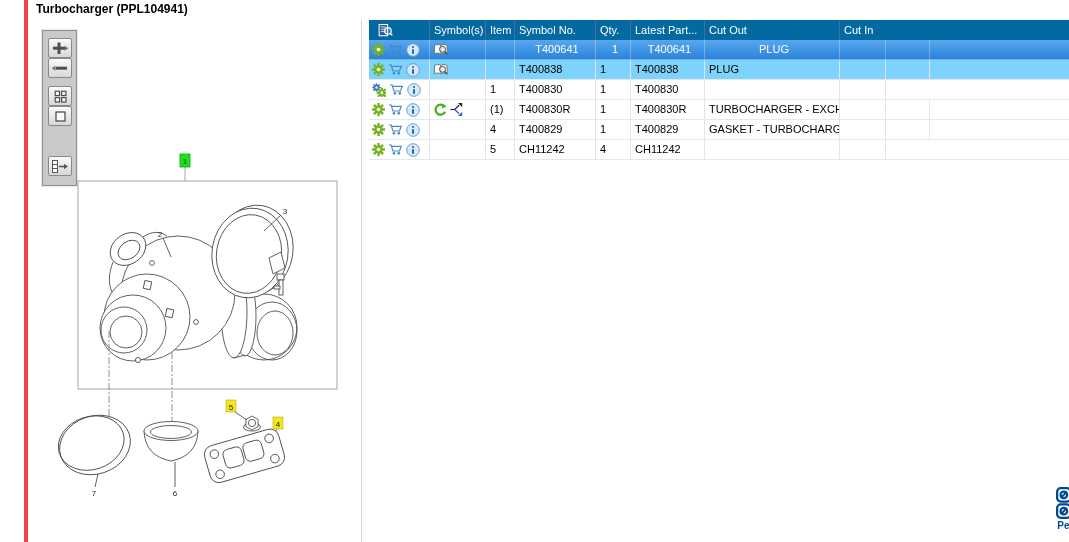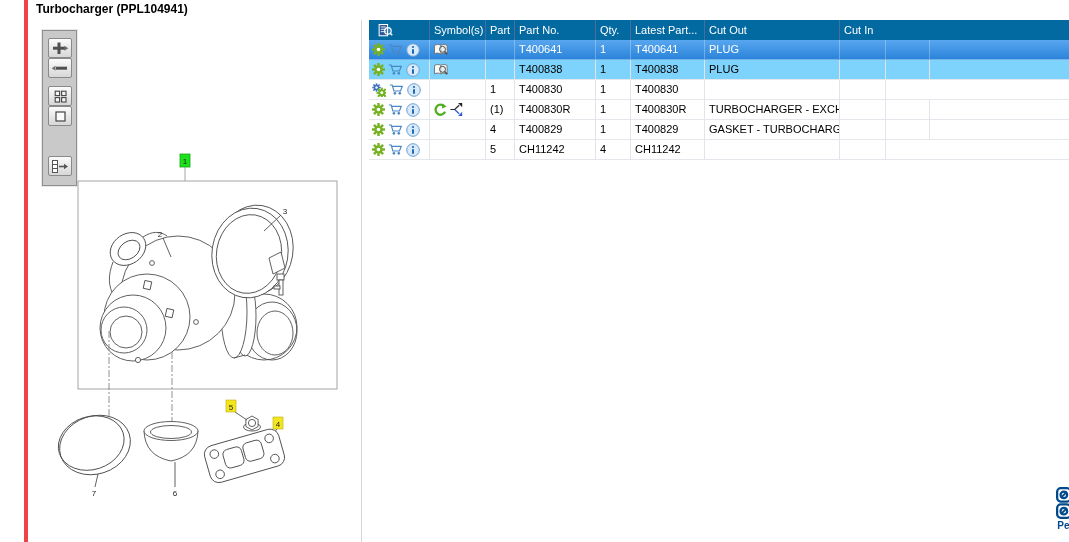--- a/index.html
+++ b/index.html
@@ -29,21 +29,21 @@
   .thead .hc { font-size:11px; line-height:20px; padding-left:4px; border-right:1px solid #4d6c9c;
                overflow:hidden; white-space:nowrap; }
   .thead .hc:last-child { border-right:none; }
   .thead .hc.icol { display:flex; align-items:center; padding-left:9px; }
   .trow { height:20px; background:#fff; border-bottom:1px solid #e4e7ec; font-size:11px; color:#000; }
   .trow .c { line-height:19px; padding-left:4px; border-right:1px solid #e1e4e9; overflow:hidden; white-space:nowrap; }
   .trow .c:last-child { border-right:none; }
   .trow .icons { display:flex; align-items:center; gap:3px; padding-left:3px; }
   .trow.alt { background:#7dd3fc; }
   .trow.sel { background:linear-gradient(#58a6ef,#2b84da); color:#fff; border-bottom-color:#7ab3e8; }
-  .trow.sel .c { border-right-color:rgba(255,255,255,0.28); }
+  .trow.sel .c { border-right-color:rgba(255,255,255,0.28);text-align:center; }
   .ico { display:block; flex:0 0 auto; }
 
   
   .logo { position:absolute; left:1022px; top:487px; width:44px; text-align:center; }
   .logo svg { display:block; margin:0 auto; }
   .logo .wordmark { font-size:10px; font-weight:bold; color:#004a8c; margin-top:1px; letter-spacing:0.1px;text-align:right; }
 </style>
 </head>
 <body>
 
@@ -238,22 +238,22 @@
         <svg width="15" height="15" viewBox="0 0 16 16">
           <rect x="1.2" y="1.6" width="9" height="12" fill="#2b5a96" stroke="#fff" stroke-width="1.1"></rect>
           <line x1="3" y1="4.2" x2="8.2" y2="4.2" stroke="#fff" stroke-width="0.9"></line>
           <line x1="3" y1="6.7" x2="8.2" y2="6.7" stroke="#fff" stroke-width="0.9"></line>
           <line x1="3" y1="9.2" x2="8.2" y2="9.2" stroke="#fff" stroke-width="0.9"></line>
           <circle cx="10.6" cy="8.4" r="3.5" fill="rgba(255,255,255,0.18)" stroke="#fff" stroke-width="1.2"></circle>
           <line x1="13" y1="10.9" x2="15.2" y2="13.1" stroke="#fff" stroke-width="1.6"></line>
         </svg>
       </div>
       <div class="hc">Symbol(s)</div>
-      <div class="hc">Part</div>
-      <div class="hc">Part No.</div>
+      <div class="hc">Item</div>
+      <div class="hc">Symbol No.</div>
       <div class="hc">Qty.</div>
       <div class="hc">Latest Part...</div>
       <div class="hc">Cut Out</div>
       <div class="hc">Cut In</div>
     </div>
 
     <div class="trow sel">
       <div class="c icons">
         <svg class="ico" width="13" height="13" viewBox="0 0 14 14" style="color:#76b224">
             <use href="#gear14"></use>

